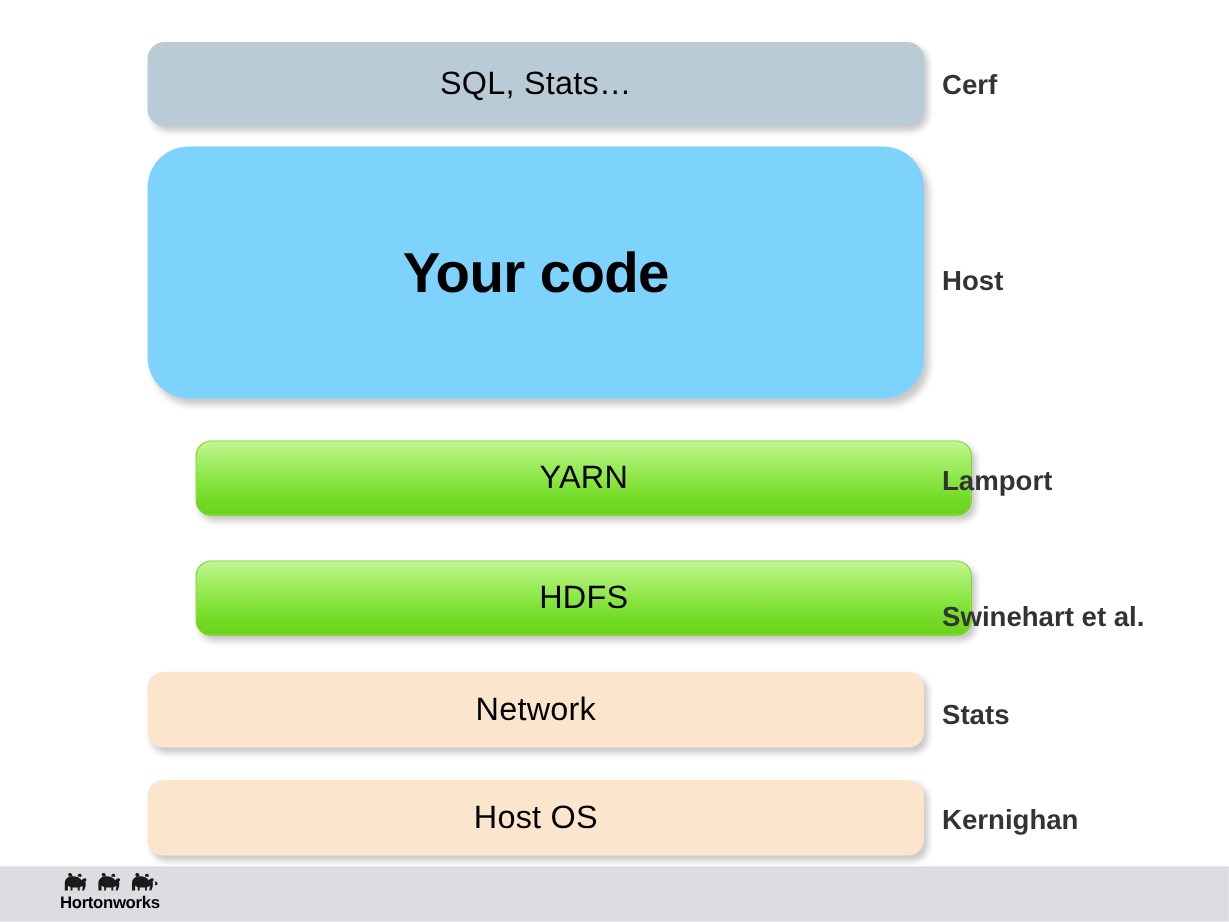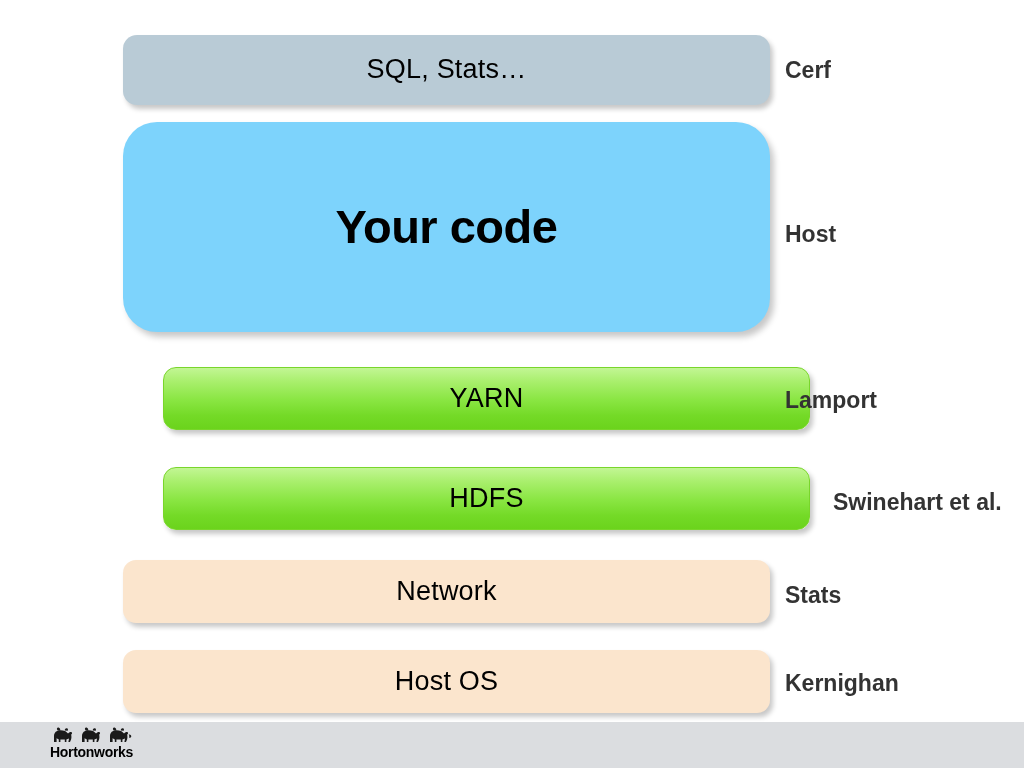--- a/index.html
+++ b/index.html
@@ -151,21 +151,21 @@
     <div class="bar green" style="top:0; height:63px;">
       <span class="bar-label">YARN</span>
     </div>
     <div class="author" style="top:22px;text-align:right;">Lamport</div>
   </div>
 
   <div class="row" style="top:467px;">
     <div class="bar green" style="top:0; height:63px;">
       <span class="bar-label">HDFS</span>
     </div>
-    <div class="author" style="top:24px;margin-left:48px;">Swinehart et al.</div>
+    <div class="author" style="top:36px;">Swinehart et al.</div>
   </div>
 
   <div class="row" style="top:560px;">
     <div class="bar peach" style="top:0; height:63px;">
       <span class="bar-label">Network</span>
     </div>
     <div class="author" style="top:24px;">Stats</div>
   </div>
 
   <div class="row" style="top:650px;">

